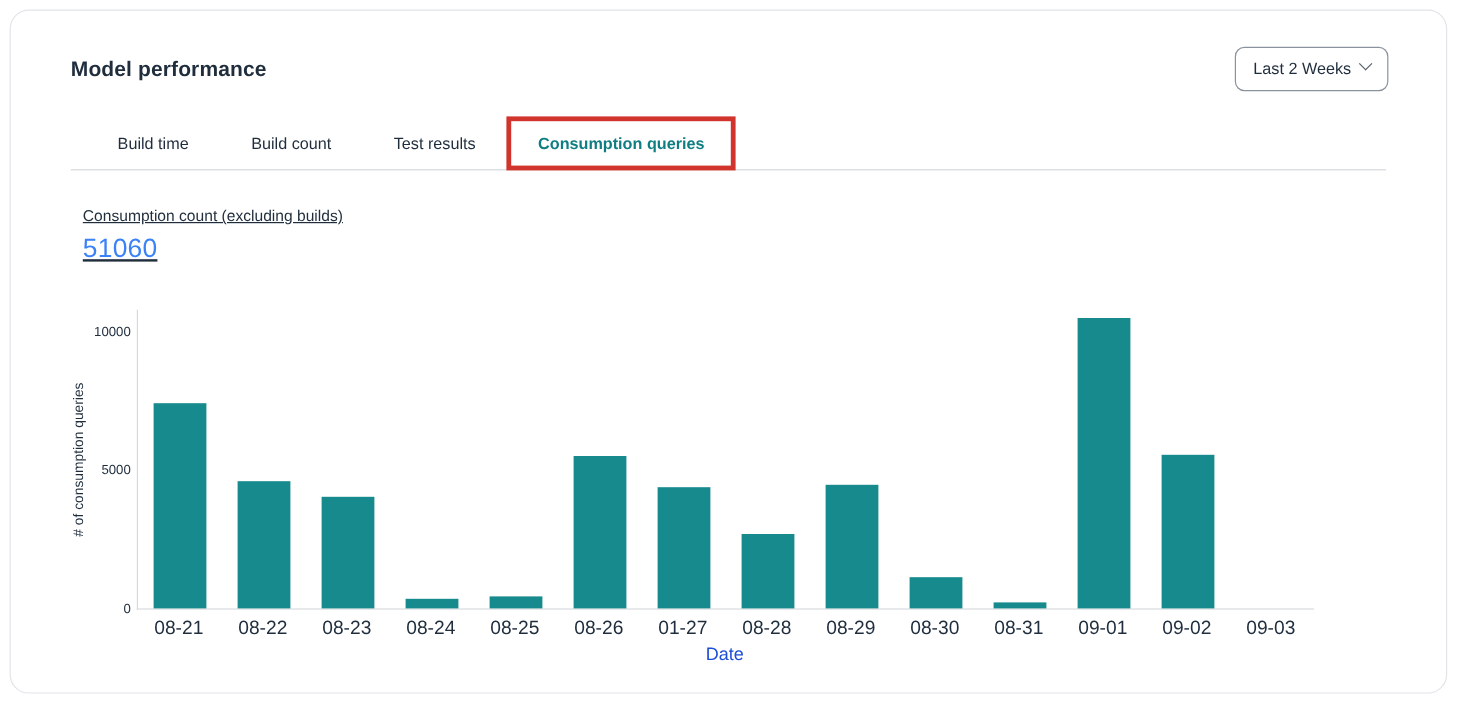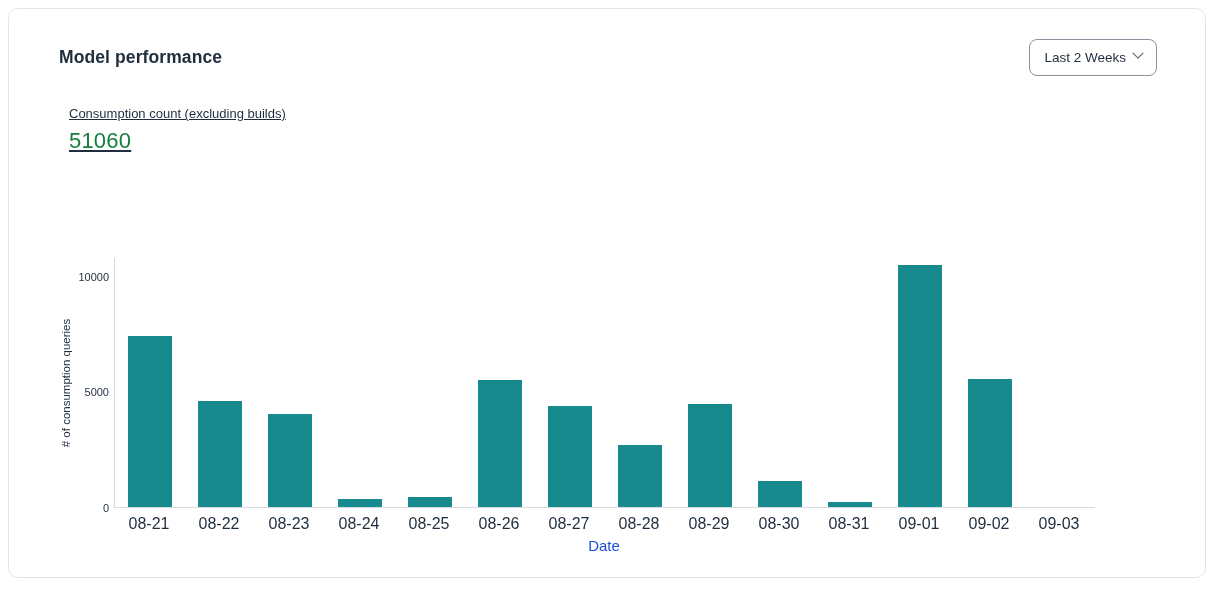--- a/index.html
+++ b/index.html
@@ -3,21 +3,21 @@
 <meta charset="utf-8">
 <style>
   * { margin:0; padding:0; box-sizing:border-box; }
   html,body { width:1228px; height:590px; background:#ffffff; overflow:hidden;
     font-family:"Liberation Sans", sans-serif; color:var(--text); }
   :root{
     --text:#1f2d3d; --teal-bar:#178a8d; --teal-text:#0f7e82; --red:#d0342c;
     --card-border:#e2e4e8; --axis:#d8dbde; --tab-line:#d5d8db; --dd-border:#8a939d;
   }
   .card{ position:absolute; left:8px; top:8px; width:1198px; height:570px;
-    background:#fff; border:1px solid var(--card-border); border-radius:10px; }
+    background:#fff; border:1px solid var(--card-border); border-radius:16px; }
 
   
   .card-header{ display:flex; justify-content:space-between; align-items:center;
     padding:30px 48px 0 50px; }
   .page-title{ font-size:17.5px; font-weight:600; letter-spacing:.1px; }
   .dropdown{ display:flex; align-items:center; gap:8px; border:1px solid var(--dd-border);
     border-radius:8px; padding:10px 14px; font-size:13.5px; background:#fff; cursor:pointer; }
   .chevron{ width:8px; height:8px; border-right:1.6px solid #56616d; border-bottom:1.6px solid #56616d;
     transform:rotate(45deg) translate(-2px,-2px); margin-top:-3px; }
 
@@ -26,21 +26,21 @@
     border-bottom:1px solid var(--tab-line); align-items:stretch; }
   .tab{ position:relative; padding:12px 26px 14px 26px; font-size:13.5px; font-weight:500;
     cursor:pointer; white-space:nowrap; }
   .tab.active{ color:var(--teal-text); font-weight:700; }
   .annotation-box{ position:absolute; left:0; right:0; top:-3px; bottom:-1px;
     border:4px solid var(--red); pointer-events:none; }
 
   
   .metric{ margin:30px 0 0 60px;text-decoration:underline; }
   .metric-label{ font-size:13px; }
-  .metric-value{ font-size:22px; margin-top:7px; color:#15803d; font-weight:500; letter-spacing:.2px; }
+  .metric-value{ font-size:22px; margin-top:7px; color:#3b82f6; font-weight:500; letter-spacing:.2px; }
 
   
   .chart-area{ position:absolute; left:0; top:249px; width:100%; height:300px; }
   .y-axis-title{ position:absolute; left:57px; top:125px; transform:translate(-50%,-50%) rotate(-90deg);
     font-size:11.5px; white-space:nowrap; }
   .y-ticks{ position:absolute; left:0; top:0; width:100px; height:250px; }
   .y-tick{ position:absolute; right:0; transform:translateY(50%); font-size:11px; }
   .plot{ position:absolute; left:105px; top:0; width:981px; height:250px;
     border-left:1px solid var(--axis); border-bottom:1px solid var(--axis); }
   .bars{ display:flex; align-items:flex-end; height:100%; }
@@ -57,20 +57,35 @@
 <div class="card">
 
   <div class="card-header">
     <div class="page-title">Model performance</div>
     <div class="dropdown">
       <span>Last 2 Weeks</span>
       <span class="chevron"></span>
     </div>
   </div>
 
+  <div class="tabs">
+    <div class="tab">
+      <span>Build time</span>
+    </div>
+    <div class="tab">
+      <span>Build count</span>
+    </div>
+    <div class="tab">
+      <span>Test results</span>
+    </div>
+    <div class="tab active">
+      <span>Consumption queries</span>
+      <span class="annotation-box"></span>
+    </div>
+  </div>
 
   <div class="metric">
     <div class="metric-label">Consumption count (excluding builds)</div>
     <div class="metric-value">51060</div>
   </div>
 
   <div class="chart-area">
     <div class="y-axis-title"># of consumption queries</div>
     <div class="y-ticks">
         <div class="y-tick" style="bottom: 0px;">0</div>
@@ -123,21 +138,21 @@
           </div>
         </div>
     </div>
     <div class="x-labels">
         <div class="x-label">08-21</div>
         <div class="x-label">08-22</div>
         <div class="x-label">08-23</div>
         <div class="x-label">08-24</div>
         <div class="x-label">08-25</div>
         <div class="x-label">08-26</div>
-        <div class="x-label">08-27</div>
+        <div class="x-label">01-27</div>
         <div class="x-label">08-28</div>
         <div class="x-label">08-29</div>
         <div class="x-label">08-30</div>
         <div class="x-label">08-31</div>
         <div class="x-label">09-01</div>
         <div class="x-label">09-02</div>
         <div class="x-label">09-03</div>
       </div>
     <div class="x-axis-title">Date</div>
   </div>

